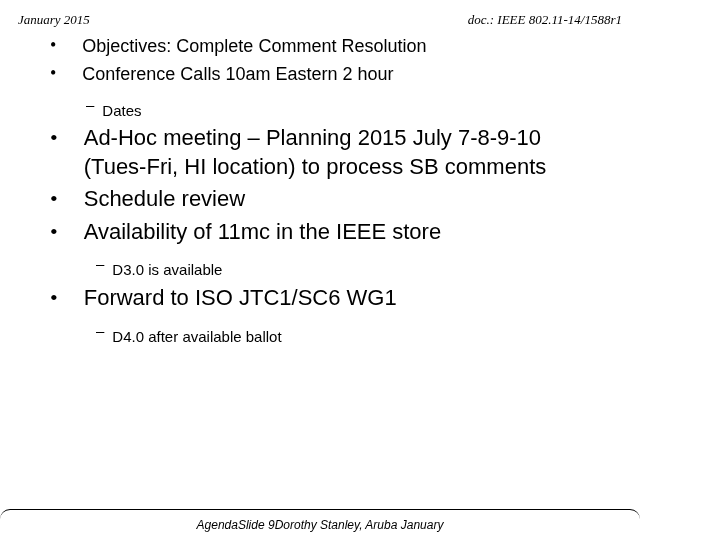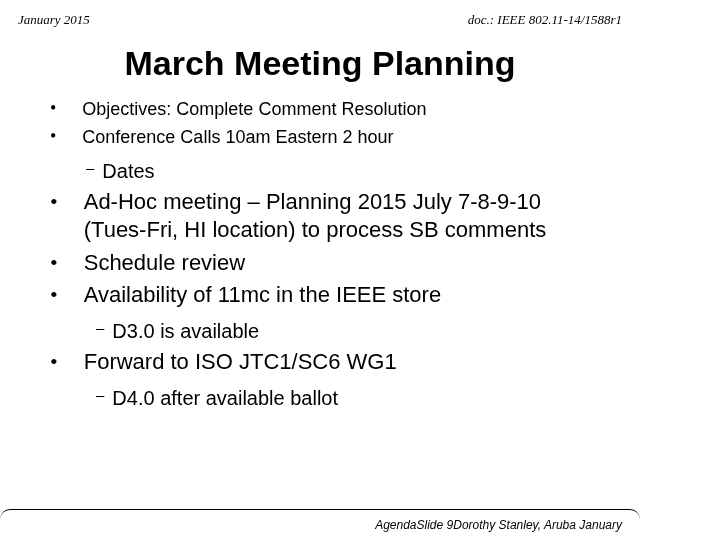--- a/index.html
+++ b/index.html
@@ -101,33 +101,34 @@
 
     .sub-dash {
       font-size: 15px;
       margin-right: 8px;
       margin-top: 1px;
       flex-shrink: 0;
       font-family: Arial, Helvetica, sans-serif;
     }
 
     .sub-text {
-      font-size: 20px;
+      font-size: 15px;
       font-family: Arial, Helvetica, sans-serif;
       color: #000;
       line-height: 1.3;
+      margin-top: 6px;
     }
 
     .section-gap {
       margin-bottom: 4px;
     }
 
     .footer {
       display: flex;
-      justify-content: flex-end;
+      justify-content: center;
       align-items: center;
       padding: 8px 18px;
       border-top: 1px solid #000;
       margin-top: auto;
       border-radius: 10px;
     }
 
     .footer-text {
       font-size: 12px;
       font-style: italic;
@@ -138,21 +139,20 @@
 </head>
 <body>
 
 <div class="slide-container">
 
   <div class="header">
     <span class="header-left">January 2015</span>
     <span class="header-right">doc.: IEEE 802.11-14/1588r1</span>
   </div>
 
-  <div class="slide-title">March Meeting Planning</div>
 
   <div class="content">
 
     <div class="bullet-item section-gap">
       <span class="bullet-dot">•</span>
       <span class="bullet-text">Objectives: Complete Comment Resolution</span>
     </div>
 
     <div class="bullet-item">
       <span class="bullet-dot">•</span>

